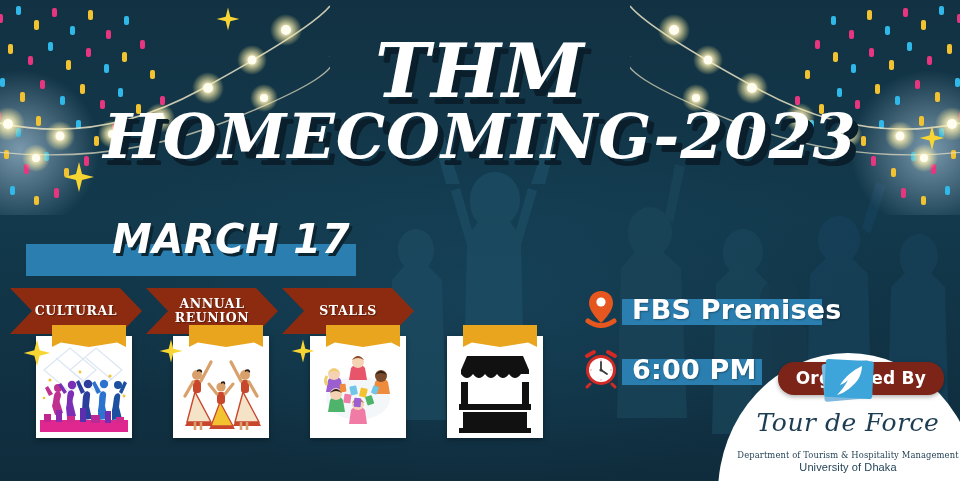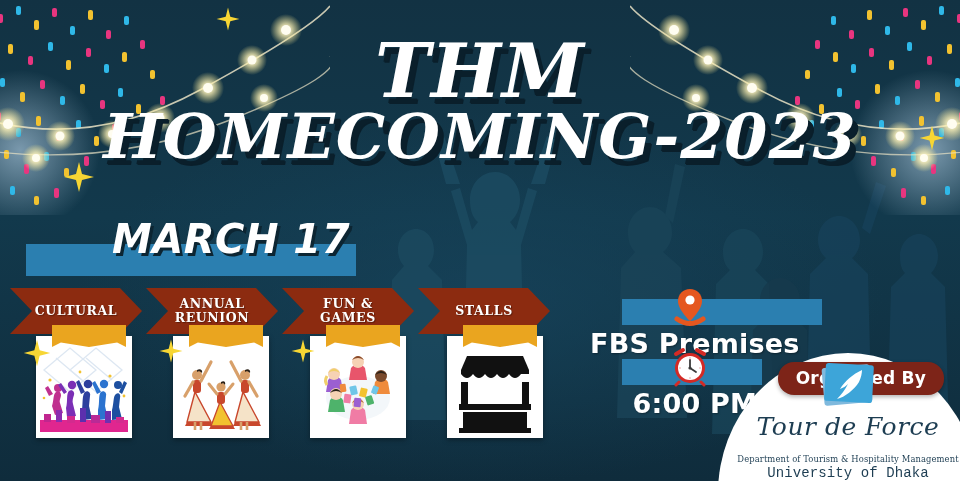--- a/index.html
+++ b/index.html
@@ -145,21 +145,20 @@
   .info {
     position: absolute;
     left: 580px; top: 286px;
     z-index: 6;
   }
   .info-row {
     position: relative;
     display: flex; align-items: center;
     height: 46px;
     margin-bottom: 14px;
-    flex-direction: column;
   }
   .info-icon {
     width: 42px; height: 42px;
     display: flex; align-items: center; justify-content: center;
     flex: 0 0 42px;
     z-index: 3;
   }
   .info-hl {
     position: absolute;
     left: 42px; top: 13px;
@@ -204,21 +203,21 @@
     background: #ffffff;
     border-radius: 50% 50% 0 0 / 70% 70% 0 0;
     z-index: 7;
   }
   .logo-inner {
     position: absolute;
     right: 0; bottom: 0;
     width: 224px;
     text-align: center;
     z-index: 8;
-    padding-bottom: 0;
+    padding-bottom: 8px;
   }
   .logo-mark {
     width: 64px; height: 56px;
     margin: 0 auto 1px;
     position: relative;
   }
   .logo-name {
     font-family: "DejaVu Serif", "Liberation Serif", serif;
     font-style: italic;
     font-size: 25px;
@@ -228,22 +227,22 @@
   }
   .logo-sub1 {
     font-family: "DejaVu Serif", "Liberation Serif", serif;
     font-size: 8.4px;
     color: #1d3d52;
     margin-top: 15px;
     letter-spacing: .1px;
     white-space: nowrap;
   }
   .logo-sub2 {
-    font-family: Liberation Mono, monospace;
-    font-size: 14px;
+    font-family: Liberation Sans, sans-serif;
+    font-size: 11px;
     color: #1d3d52;
     margin-top: 1px;
     letter-spacing: .1px;
   }
 </style>
 </head>
 <body>
 
 <div id="poster">
 
@@ -475,22 +474,20 @@
 
   <div class="date-wrap">
     <div class="date-bar"></div>
     <div class="date-text">MARCH 17</div>
   </div>
 
   <div class="ribbons">
     <div class="ribbon">CULTURAL</div>
     <div class="ribbon">ANNUAL
 REUNION</div>
-    <div class="ribbon">FUN &amp;
-GAMES</div>
     <div class="ribbon">STALLS</div>
   </div>
 
   <div class="cards">
 
     <div class="card">
       <div class="ribbon-tag"></div>
       <div class="art">
         <svg width="96" height="102" viewBox="0 0 96 102">
           <rect width="96" height="102" fill="#ffffff"></rect>

